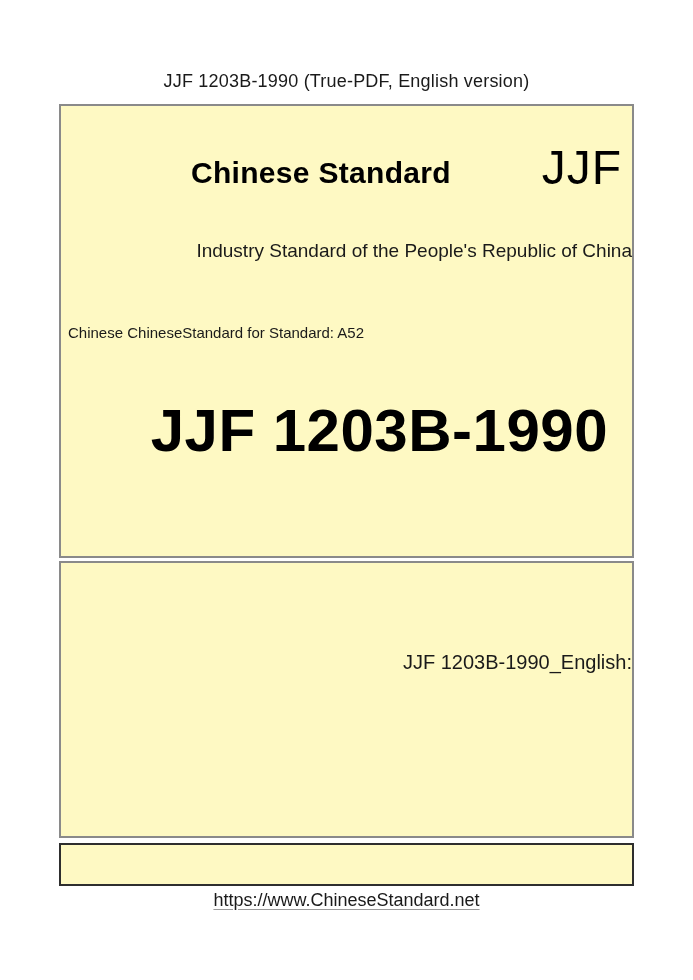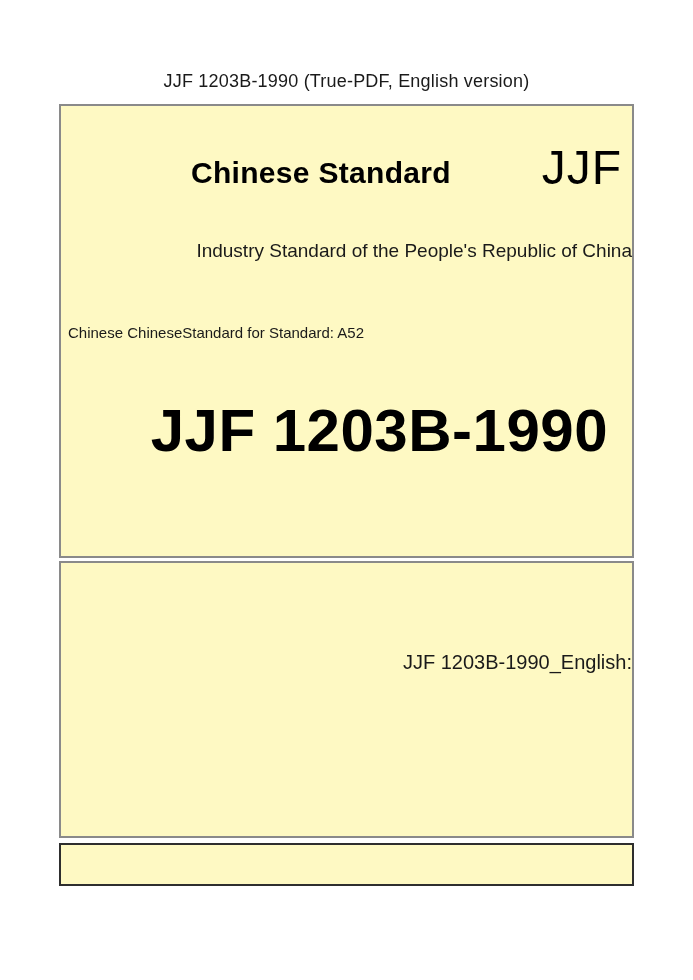--- a/index.html
+++ b/index.html
@@ -139,14 +139,17 @@
   </div>
 
   <div class="box box-mid">
     <div class="en-title">
       <div>JJF 1203B-1990_English:</div>
     </div>
   </div>
 
   <div class="box box-bottom"></div>
 
+  <div class="footer">
+    <a class="footer-link">https://www.ChineseStandard.net</a>
+  </div>
 
 </div>
 
 </body></html>

